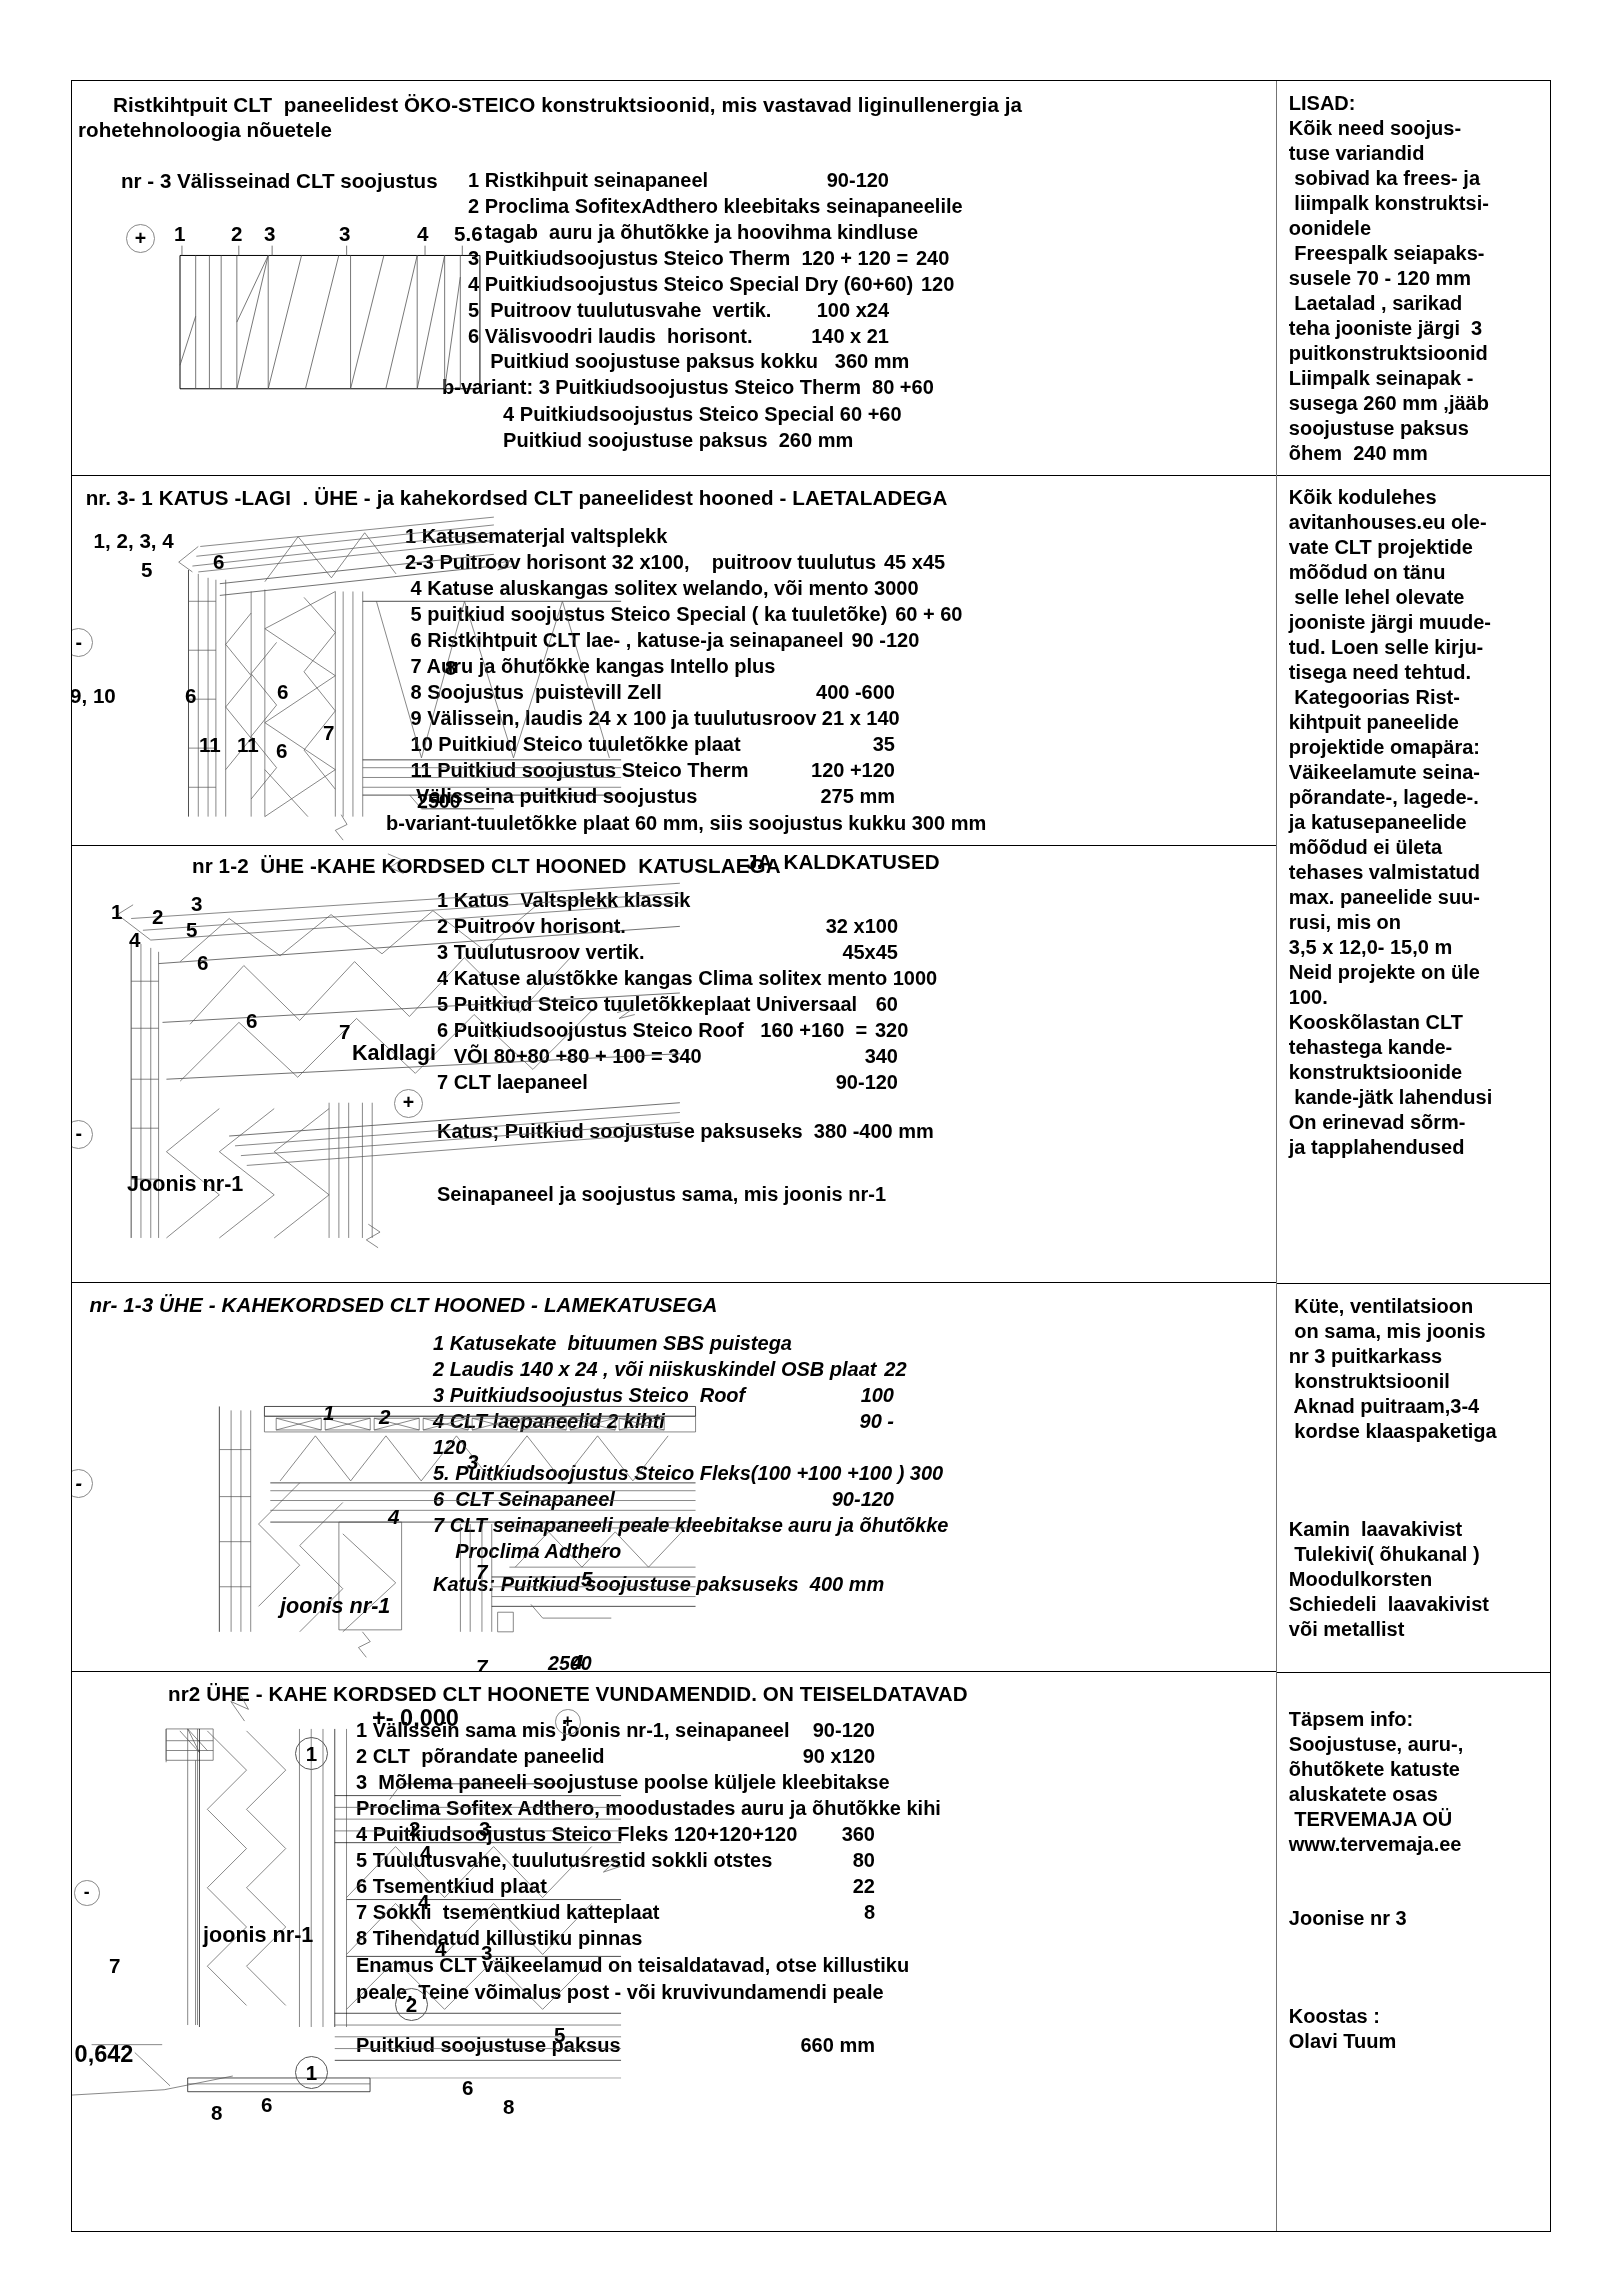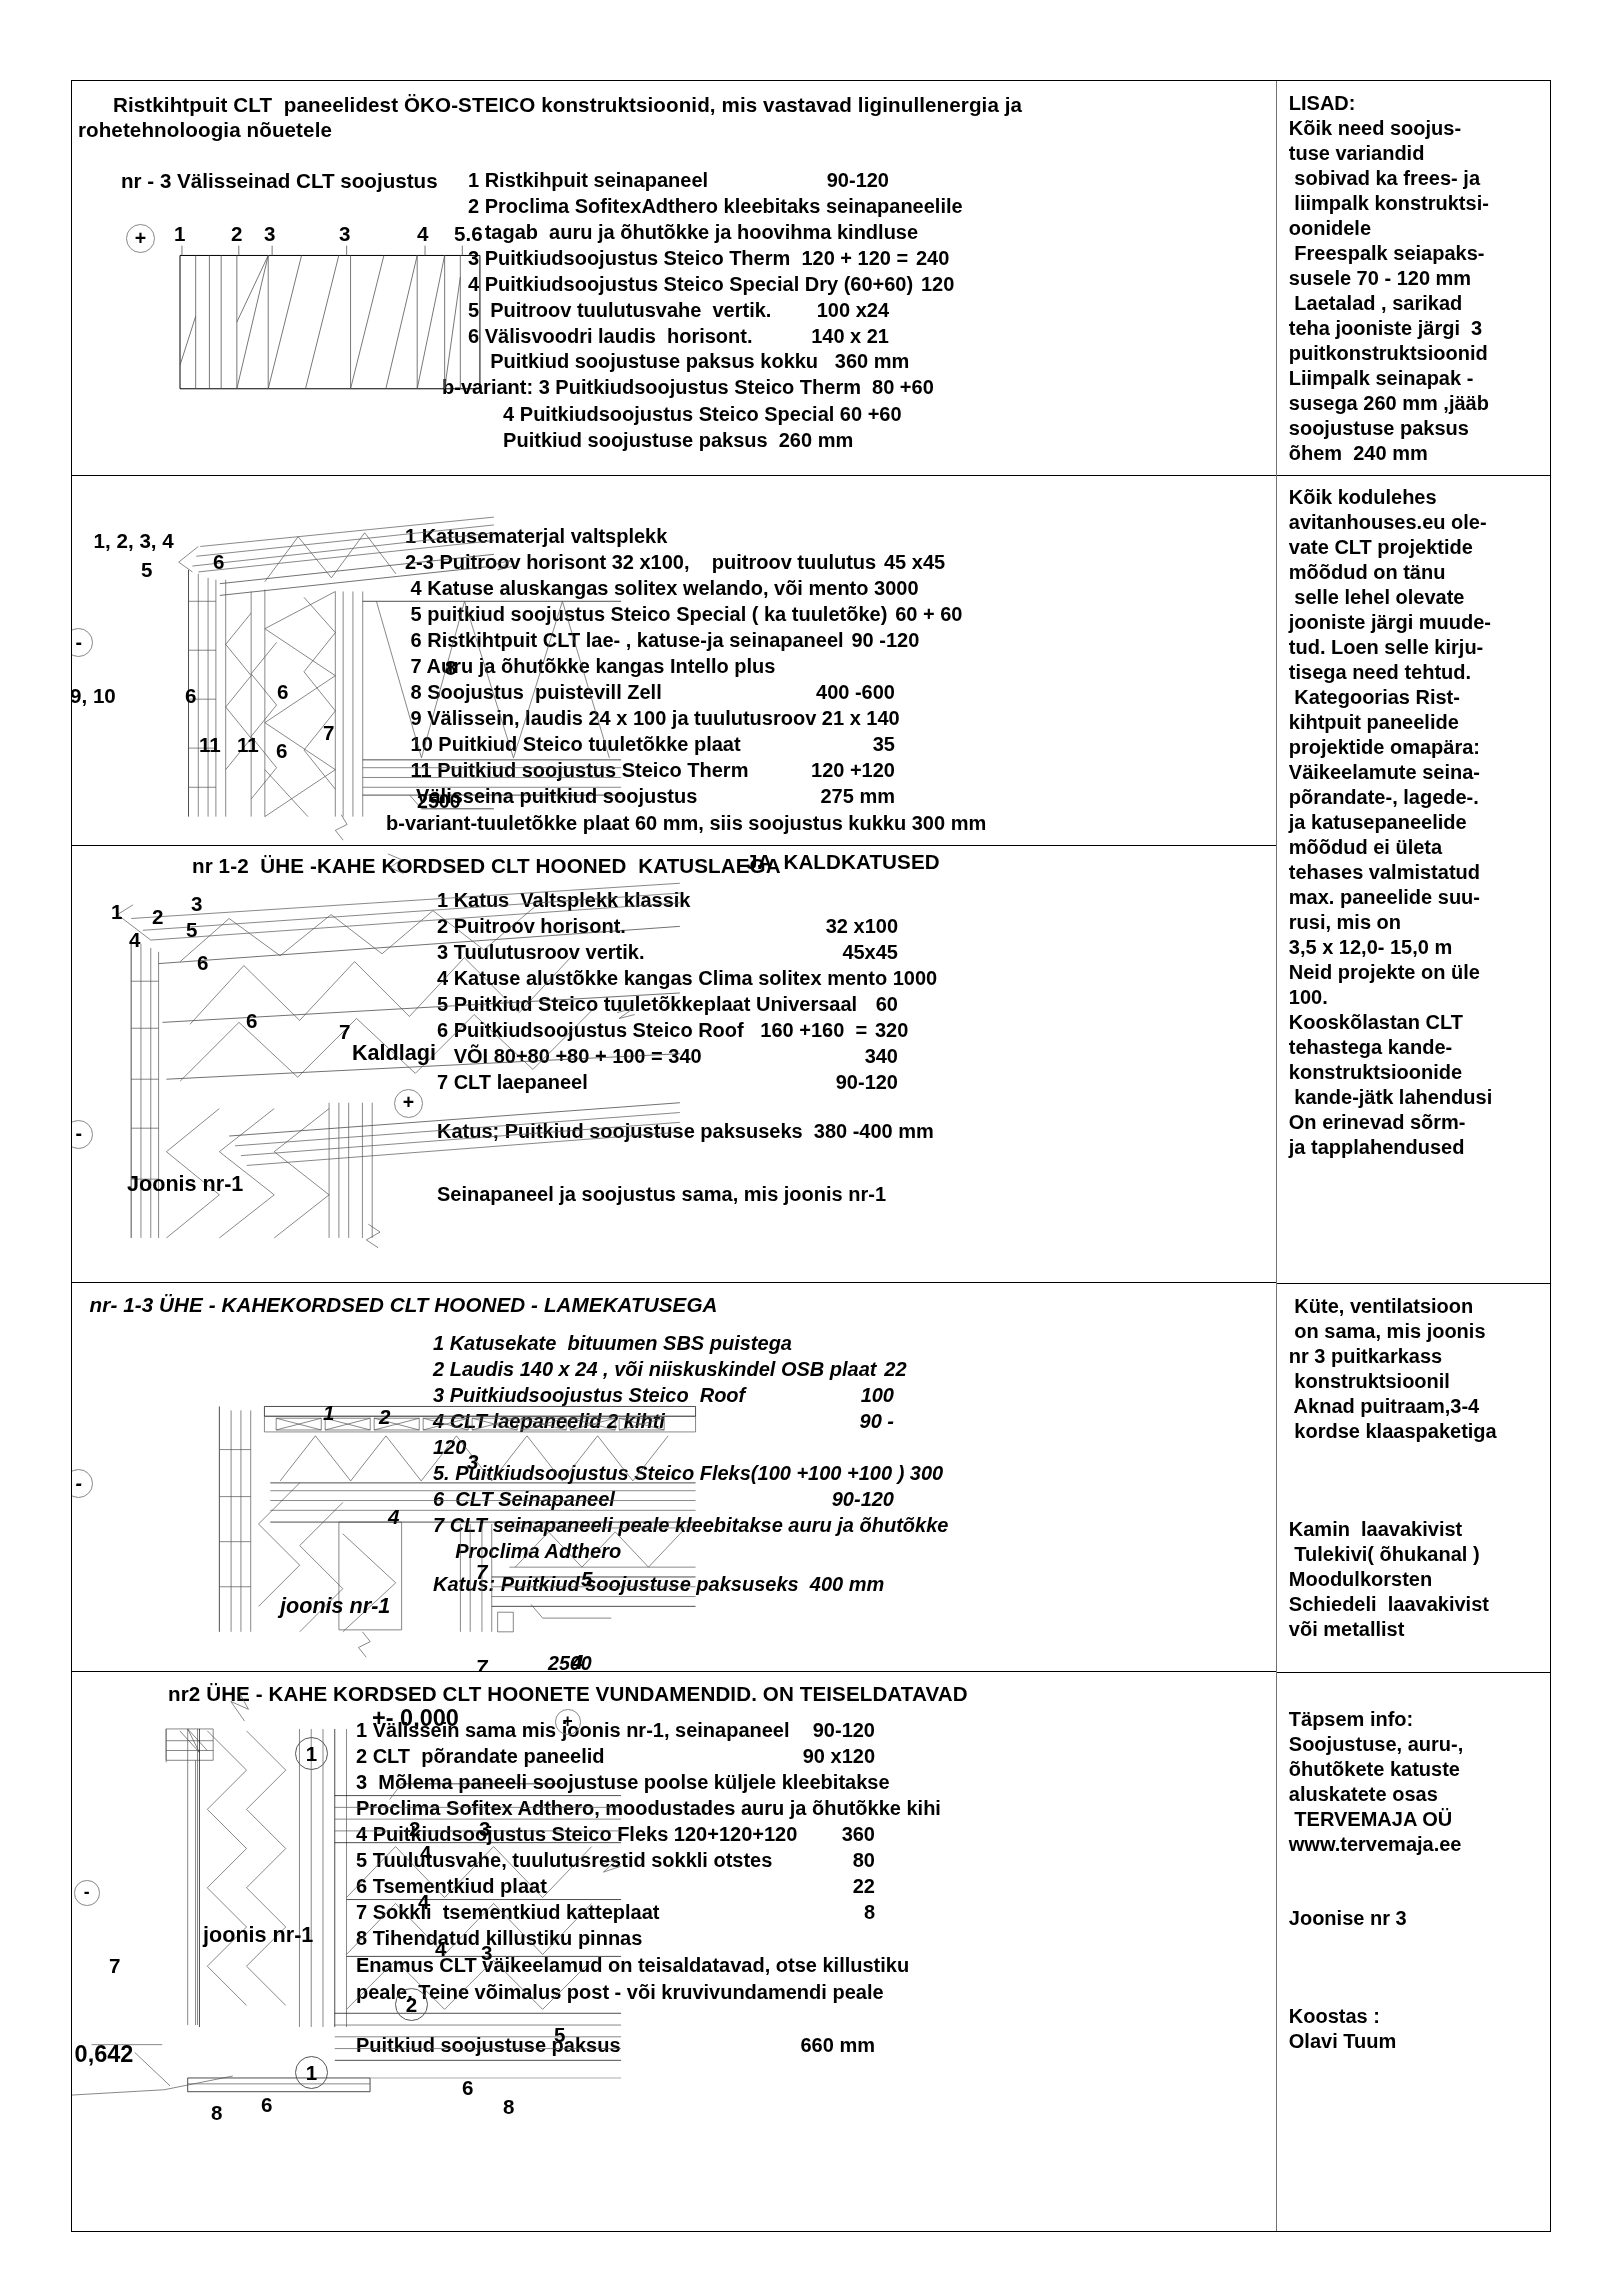--- a/index.html
+++ b/index.html
@@ -234,20 +234,21 @@
         <div class="item-row"><span class="item-label">6 Välisvoodri laudis  horisont.</span><span class="item-spacer"></span><span class="item-val">140 x 21</span></div>
       </div>
 
       <div class="note" style="left:396px; top:267px;">    Puitkiud soojustuse paksus kokku   360 mm</div>
       <div class="note" style="left:370px; top:293px;">b-variant: 3 Puitkiudsoojustus Steico Therm  80 +60</div>
       <div class="note" style="left:370px; top:320px;">           4 Puitkiudsoojustus Steico Special 60 +60</div>
       <div class="note" style="left:370px; top:346px;">           Puitkiud soojustuse paksus  260 mm</div>
     </div>
 
     <div class="section sec2">
+      <div class="sec-title" style="left:13.7px; top:9.8px;">nr. 3- 1 KATUS -LAGI  . ÜHE - ja kahekordsed CLT paneelidest hooned - LAETALADEGA</div>
 
       <svg class="dwg" width="1204" height="370" viewBox="0 0 1228 378">
         <g fill="none" stroke="#555" stroke-width="0.7">
 
           <line x1="130" y1="72" x2="430" y2="42"></line>
           <line x1="126" y1="82" x2="430" y2="50"></line>
           <line x1="122" y1="92" x2="430" y2="58"></line>
           <line x1="128" y1="98" x2="430" y2="66"></line>
           <line x1="108" y1="88" x2="128" y2="72"></line>
           <line x1="108" y1="88" x2="122" y2="98"></line>

